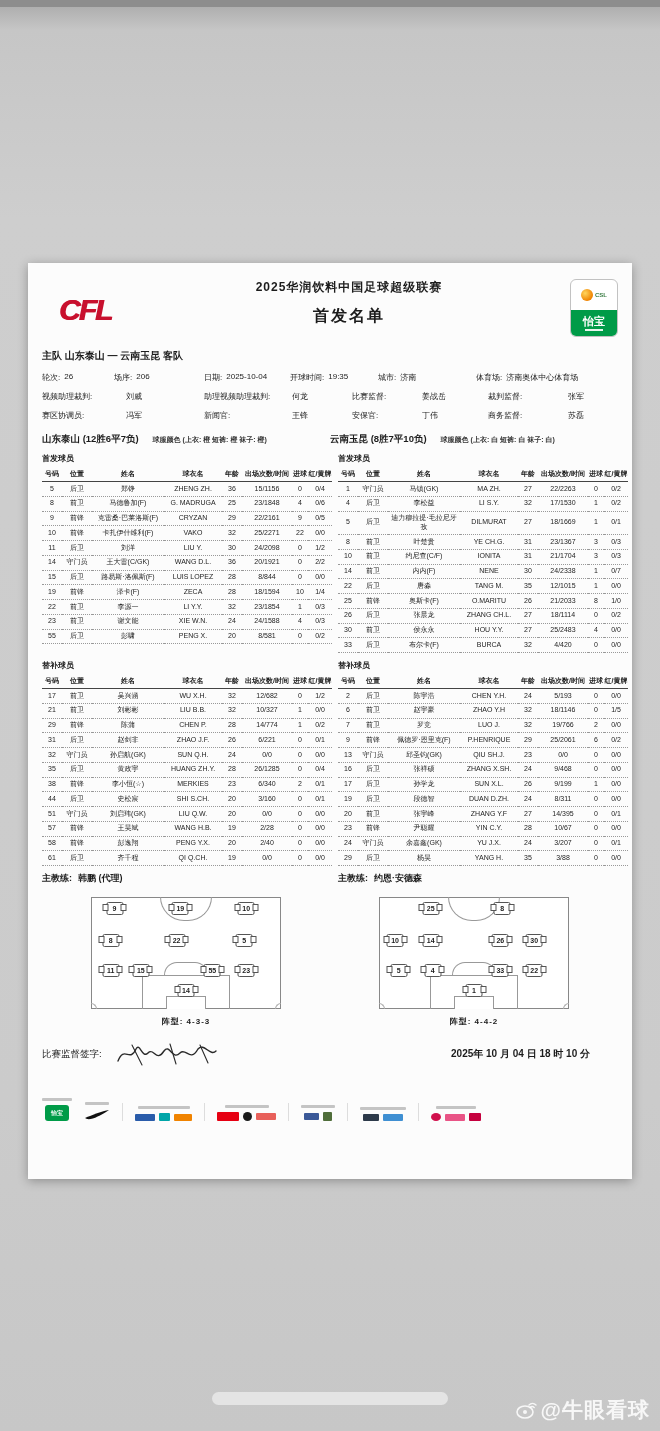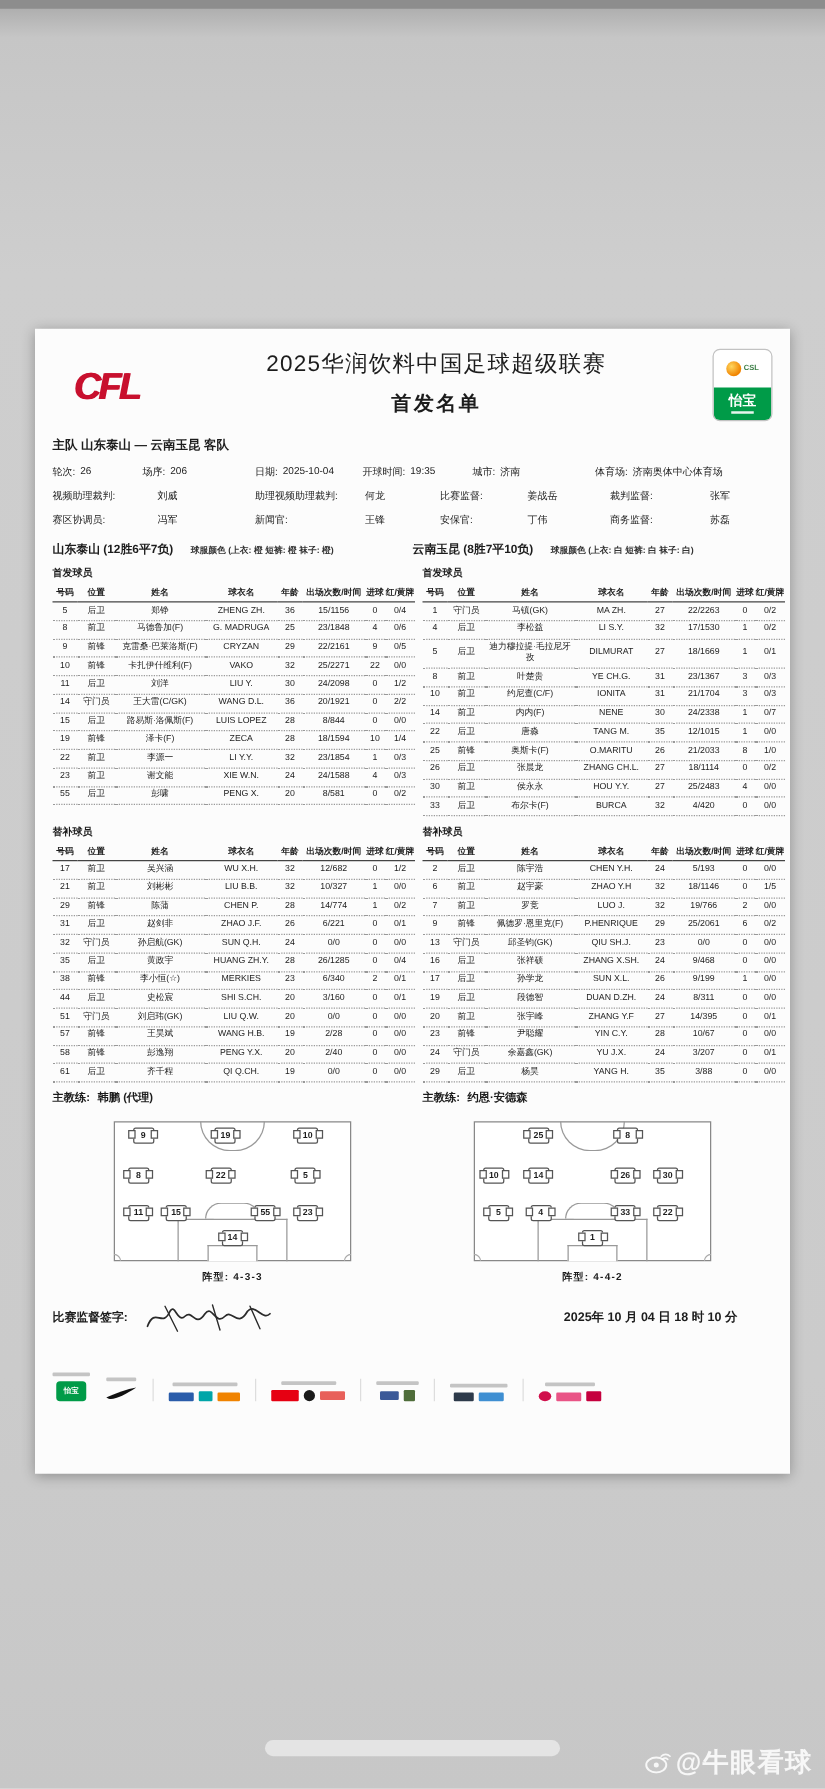--- a/index.html
+++ b/index.html
@@ -15,21 +15,21 @@
   .top-strip{position:absolute;top:0;left:0;right:0;height:7px;background:#8d8d8d;}
   .doc{
     position:absolute;left:28px;top:263px;width:604px;height:916px;background:var(--paper);
     box-shadow:0 2px 10px rgba(0,0,0,.3);padding:16px 14px 0 14px;overflow:hidden;
   }
   
   .doc-header{display:flex;align-items:flex-start;}
   .cfl-logo{width:86px;padding-top:14px;text-align:center;font-style:italic;font-weight:900;
     font-size:30px;letter-spacing:-2px;color:var(--accent_red);text-shadow:1px 0 var(--accent_red);}
   .titles{flex:1;text-align:center;}
-  .title1{font-size:18px;font-weight:normal;letter-spacing:1px;}
+  .title1{font-size:12px;font-weight:bold;letter-spacing:1px;}
   .title2{font-size:16px;font-weight:bold;margin-top:10px;letter-spacing:2px;}
   .csl-badge{width:48px;height:58px;border:1px solid #c2c2c2;border-radius:6px;background:#fff;
     overflow:hidden;display:flex;flex-direction:column;}
   .badge-top{flex:1;display:flex;align-items:center;justify-content:center;gap:2px;}
   .badge-ball{width:12px;height:12px;border-radius:50%;background:radial-gradient(circle at 35% 35%,#ffd65e,#f08300 70%);}
   .badge-csl{font-size:6px;font-weight:bold;color:#3a7d44;}
   .badge-bottom{height:26px;background:var(--yibao_green);color:#fff;font-weight:bold;font-size:11px;
     display:flex;flex-direction:column;align-items:center;justify-content:center;line-height:1;}
   .badge-sub{width:18px;height:2px;background:rgba(255,255,255,.9);margin-top:2px;}
   
@@ -73,21 +73,21 @@
   .corner.l{left:-1px;border-left:none;border-radius:0 6px 0 0;}
   .corner.r{right:-1px;border-right:none;border-radius:6px 0 0 0;}
   .shirt{position:absolute;width:17px;height:13px;background:#fff;border:1px solid #555;border-radius:2px;
     transform:translateX(-50%);font-size:7px;font-weight:bold;text-align:center;line-height:12px;z-index:2;}
   .shirt::before,.shirt::after{content:"";position:absolute;top:1px;width:4px;height:5px;border:1px solid #555;background:#fff;}
   .shirt::before{left:-4.5px;} .shirt::after{right:-4.5px;}
   .formation{font-size:8px;font-weight:bold;margin-top:7px;letter-spacing:1px;}
   
   .legend{font-size:8.5px;font-weight:600;margin-top:16px;}
   .sign-row{display:flex;align-items:center;margin-top:12px;}
-  .sign-label{font-size:9.5px;font-weight:bold;text-align:right;}
+  .sign-label{font-size:9.5px;font-weight:normal;text-align:right;}
   .sign-svg{margin-left:10px;}
   .datetime{margin-left:auto;margin-right:28px;font-size:10px;font-weight:bold;white-space:nowrap;}
   
   .sponsors{display:flex;align-items:flex-end;gap:12px;margin-top:22px;height:30px;}
   .sp-group{display:flex;flex-direction:column;align-items:center;gap:4px;}
   .sp-cap{height:3px;background:#c4c4c4;border-radius:1px;}
   .sp-chips{display:flex;align-items:center;gap:4px;}
   .chip{display:inline-block;border-radius:1px;}
   .yibao-chip{width:24px;height:16px;border-radius:3px;background:var(--yibao_green);color:#fff;
     font-size:6px;font-weight:bold;text-align:center;line-height:16px;}

